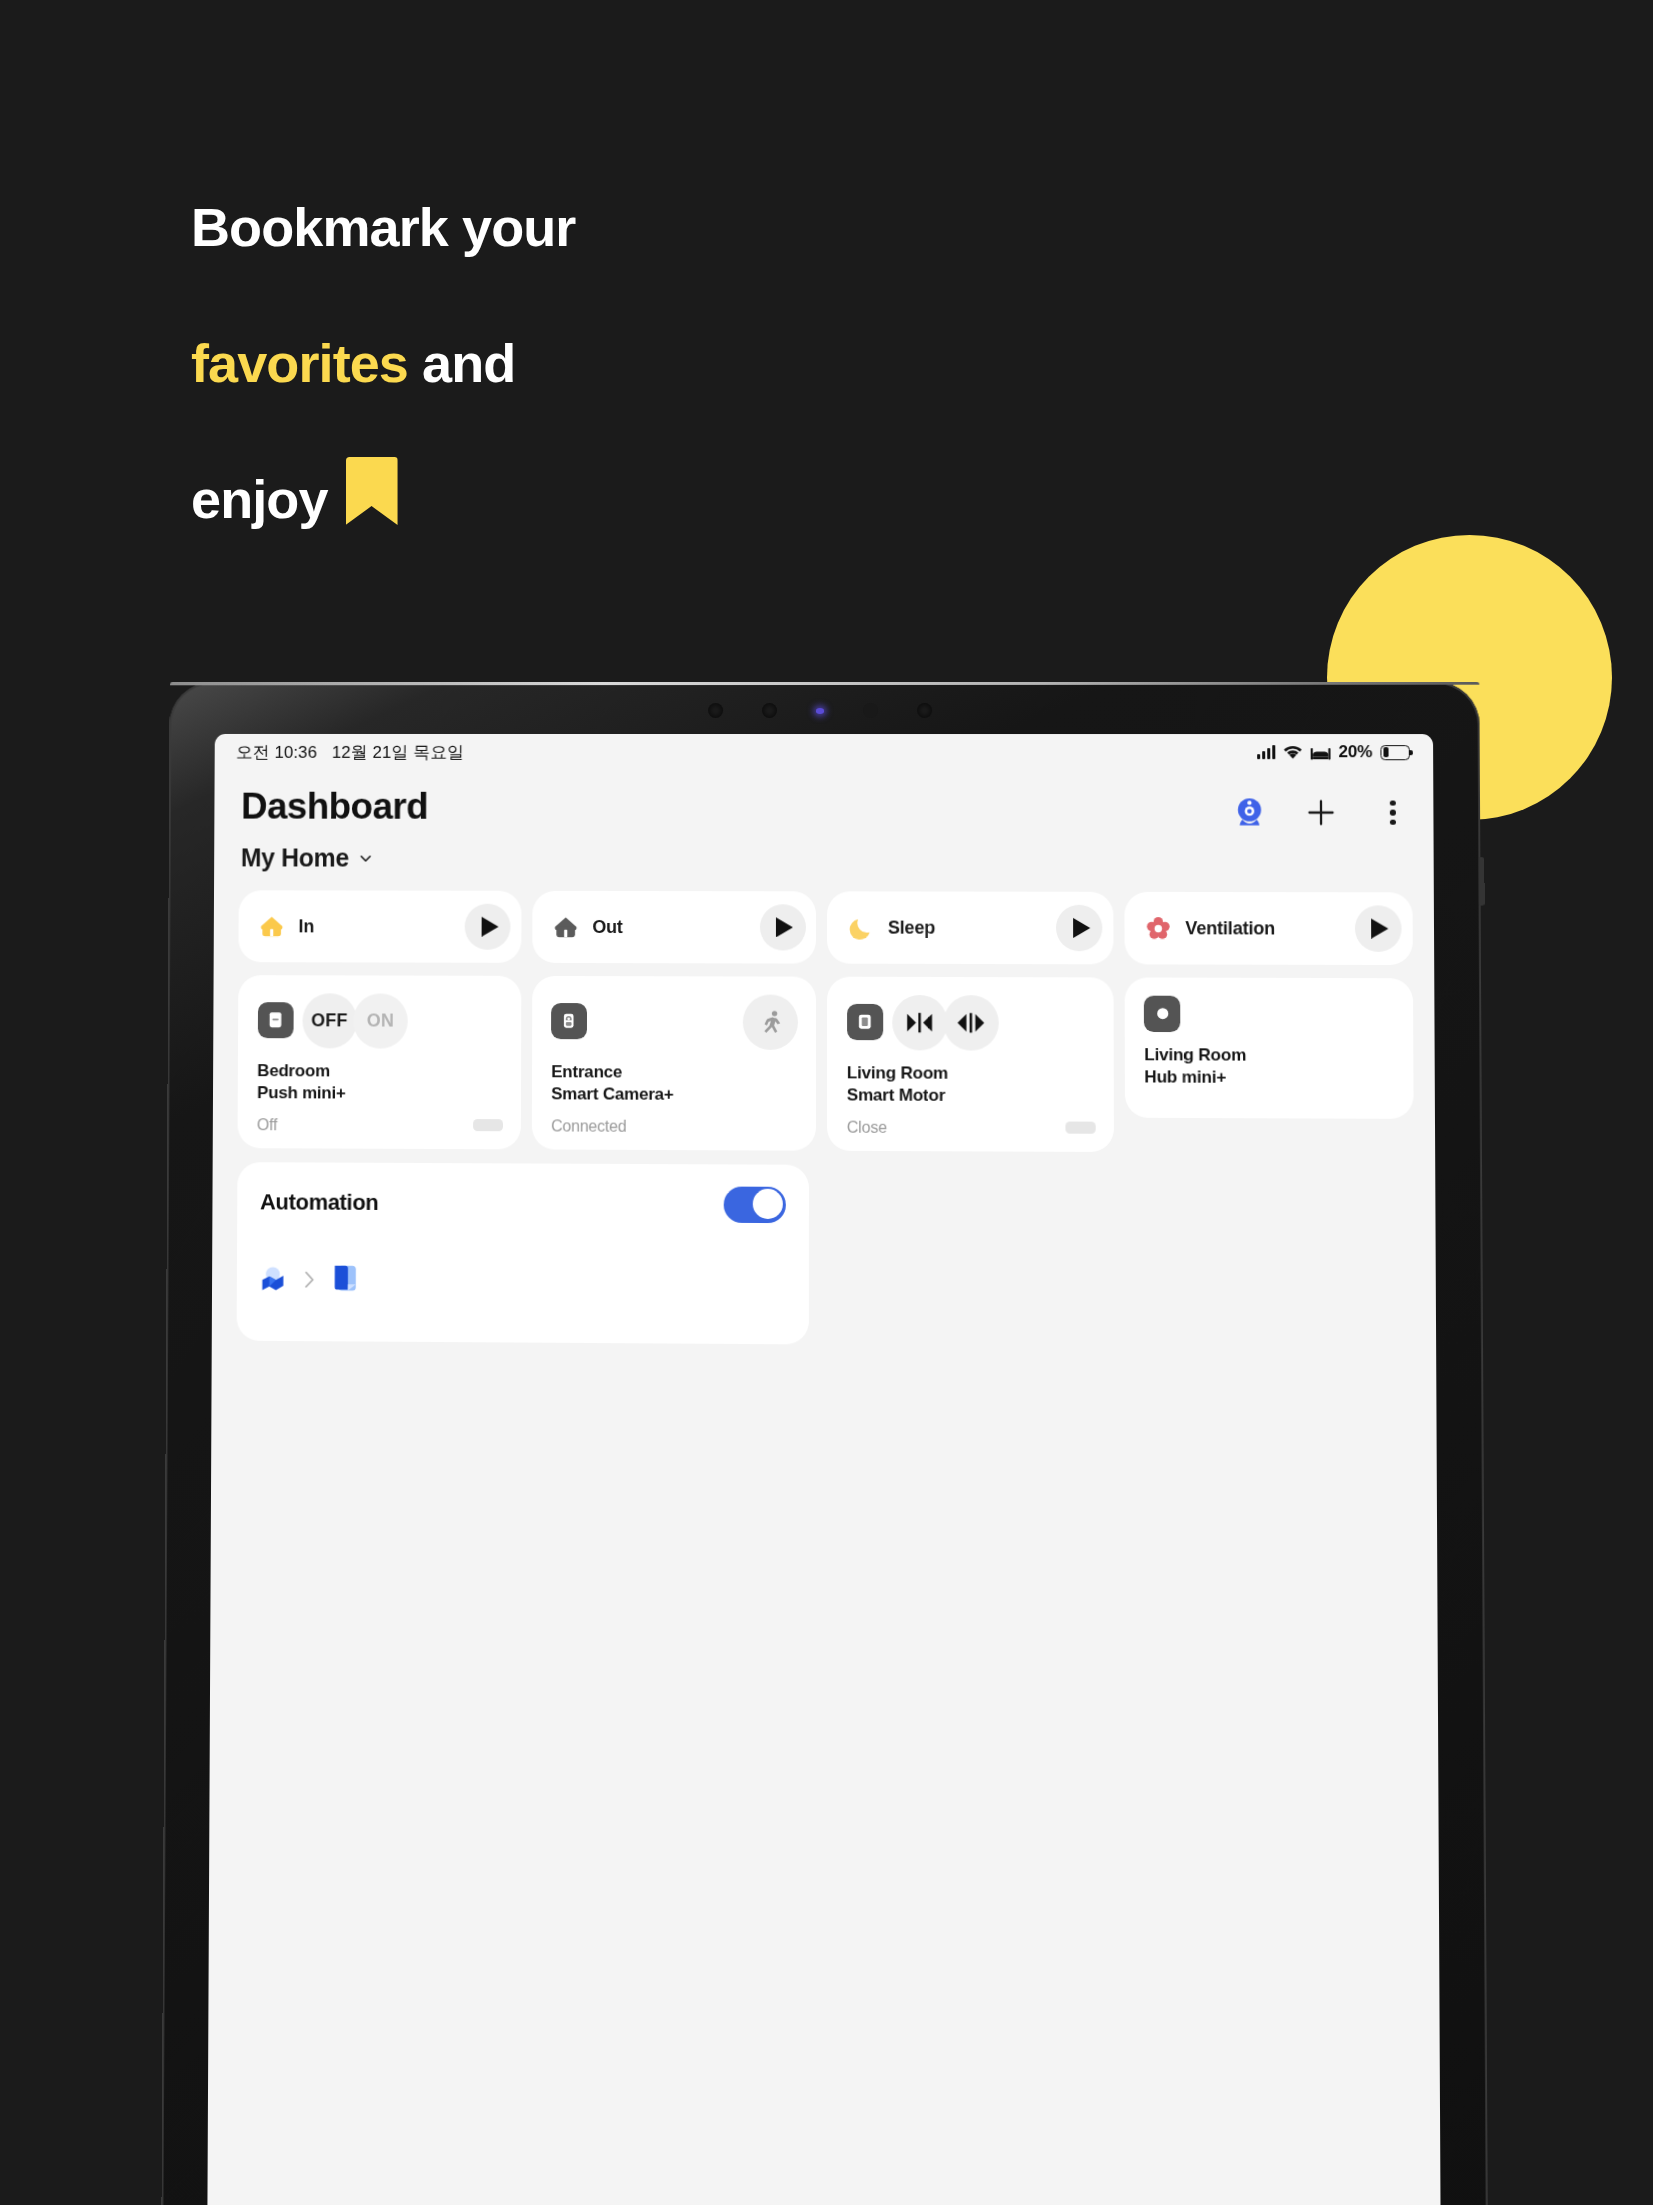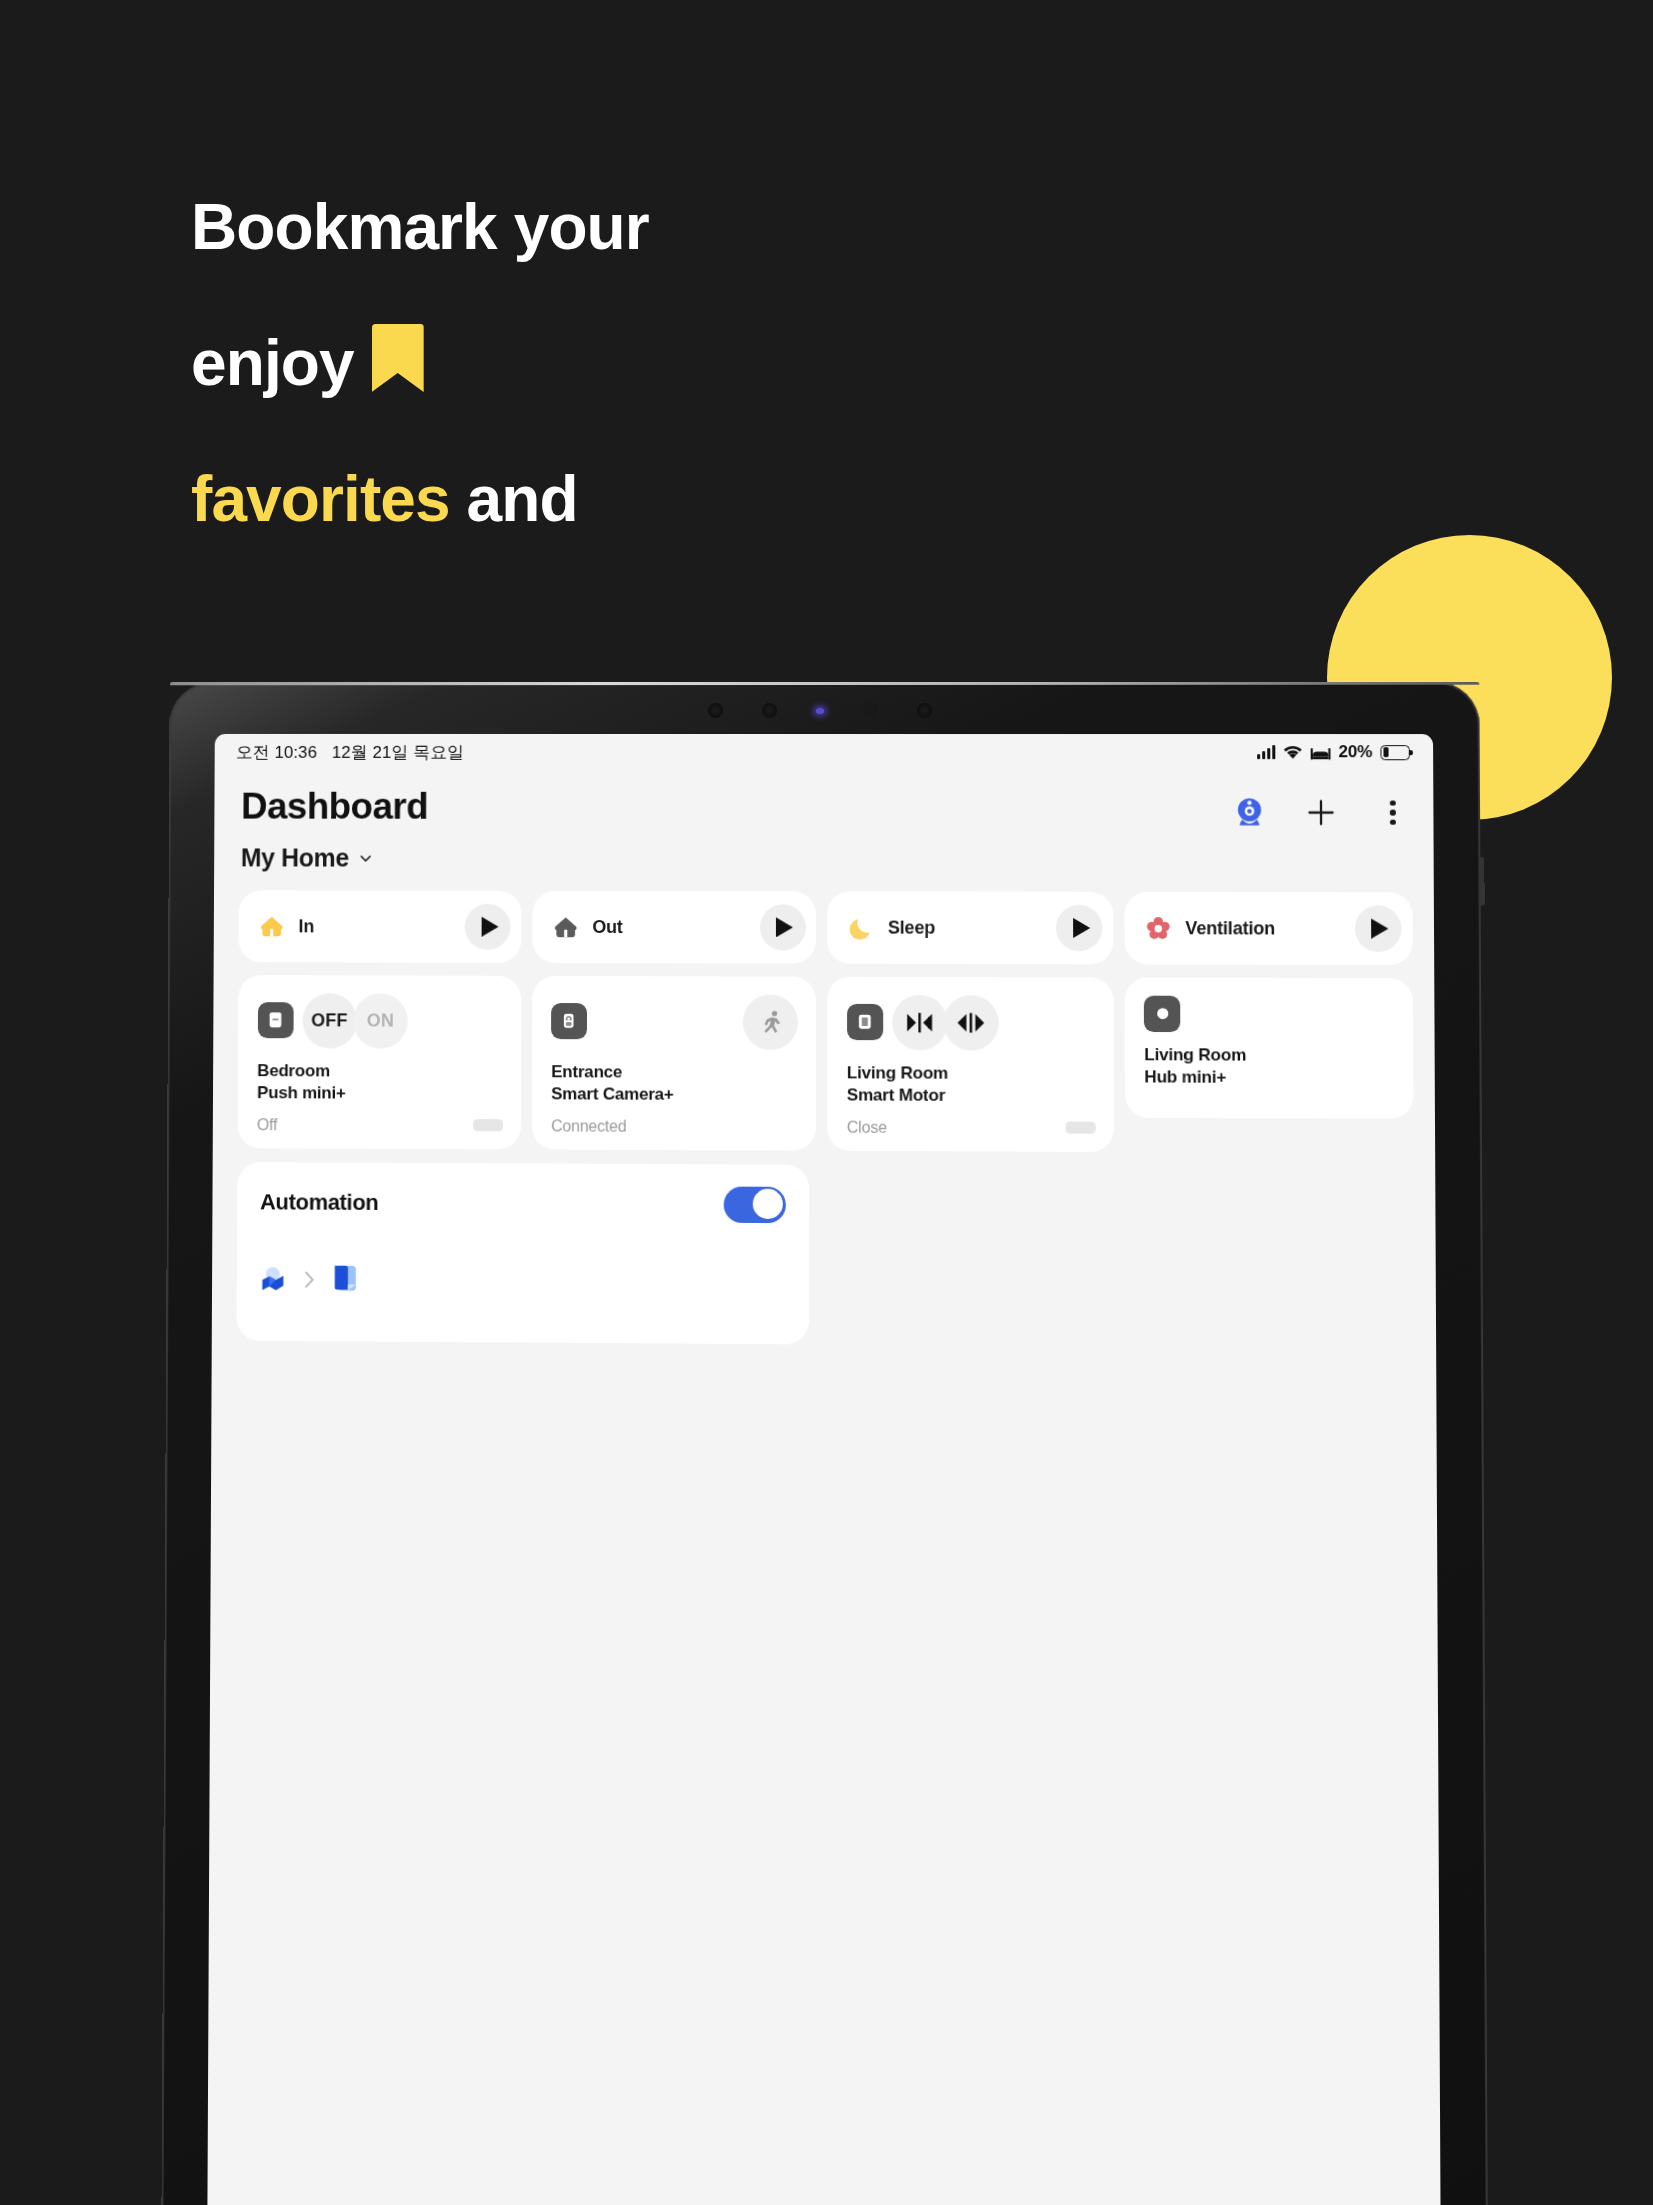--- a/index.html
+++ b/index.html
@@ -20,21 +20,21 @@
     border-radius: 50%;
     background: #fbdf5a;
     z-index: 1;
   }
 
   
   .headline {
     position: absolute;
     left: 191px; top: 159px;
     z-index: 3;
-    font-size: 64px;
+    font-size: 54px;
     line-height: 136px;
     font-weight: bold;
     color: #ffffff;
     letter-spacing: -0.9px;
     white-space: nowrap;
   }
   .headline .ln { display: block; height: 136px; }
   .hl-yellow { color: #fbd94f; }
   .bookmark-glyph {
     display: inline-block;
@@ -207,22 +207,22 @@
 </style>
 </head>
 <body>
 
 <div class="stage">
 
   <div class="deco-circle"></div>
 
   <div class="headline">
     <span class="ln">Bookmark your</span>
+    <span class="ln"><span class="hl-yellow">favorites</span><span> and</span></span>
     <span class="ln"><span>enjoy</span><span class="bookmark-glyph"></span></span>
-    <span class="ln"><span class="hl-yellow">favorites</span><span> and</span></span>
   </div>
 
   <div class="device">
     <div class="device-frame">
       <div class="device-edge-hi"></div>
       <div class="device-side-btn"></div>
 
       <div class="sensor-row">
         <span class="sensor-dot"></span>
         <span class="sensor-dot"></span>

